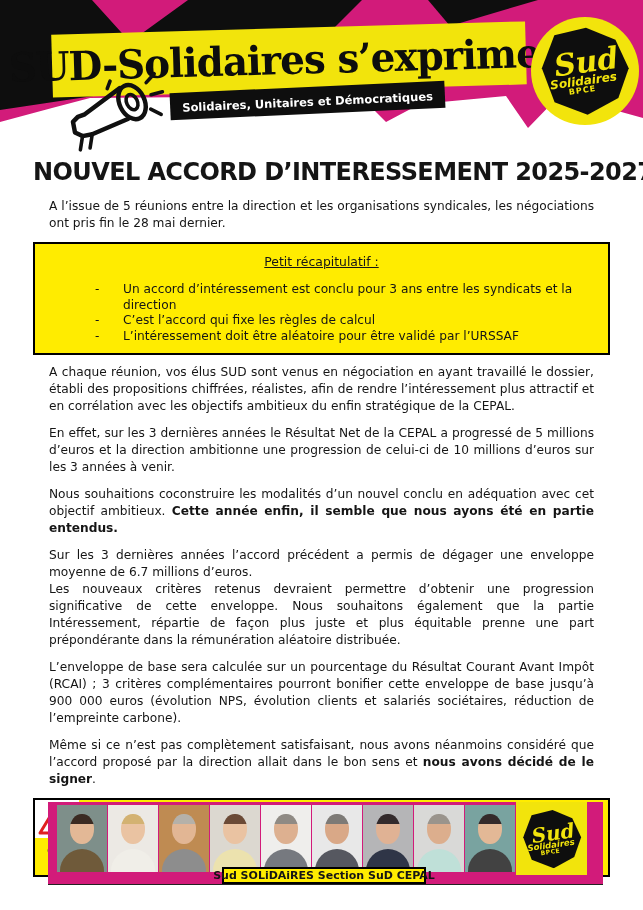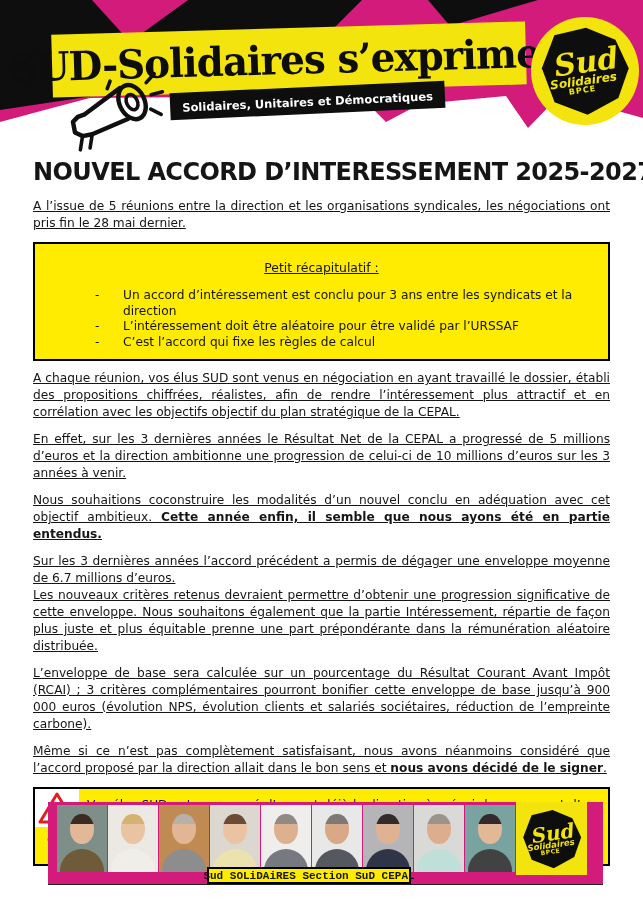--- a/index.html
+++ b/index.html
@@ -31,24 +31,24 @@
     display:flex;flex-direction:column;align-items:center;justify-content:center;gap:0;}
   .blob span{color:var(--yellow,#f2e40c);transform:rotate(-14deg);line-height:1;}
   .blob .l1{font-family:"DejaVu Serif",serif;font-style:italic;font-weight:bold;font-size:30px;}
   .blob .l2{font-weight:bold;font-style:italic;font-size:12px;margin-top:-2px;}
   .blob .l3{font-weight:bold;font-size:8px;letter-spacing:1px;}
   
   .content{position:absolute;left:33px;top:152px;width:577px;font-size:12.2px;
     line-height:17px;text-align:justify;}
   .title{font-size:24px;font-weight:bold;letter-spacing:-0.6px;margin:6px 0 12px;
     line-height:28px;white-space:nowrap;text-align:left;}
-  .content p{margin:0 0 10px;text-decoration:underline;}
+  .content p{margin:0 16px 10px;}
   .content p.tight{margin-bottom:0;}
   .recap-box{border:2px solid #000;background:var(--box_yellow,#ffec00);
-    padding:15px 12px 9px;margin:2px 0 9px;}
+    padding:9px 12px 9px;margin:2px 0 9px;}
   .recap-title{text-align:center;text-decoration:underline;font-size:12.4px;}
   .recap-box ul{list-style:none;margin:12px 0 0 48px;padding:0;}
   .recap-box li{position:relative;padding-left:28px;line-height:15.5px;text-align:left;}
   .recap-box li::before{content:"-";position:absolute;left:0;}
   .warning-box{border:2px solid #000;background:var(--box_yellow,#ffec00);
     padding:8px 12px 9px;margin:4px 0 0;min-height:58px;}
   .warn-icon{float:left;width:44px;height:38px;background:#fff;margin:-8px 8px 0 -12px;
     display:flex;align-items:center;justify-content:center;}
   
   .strip{position:absolute;left:48px;top:802px;width:555px;height:82px;
@@ -68,23 +68,23 @@
   .p6{--bg:#e8e8e8;--hair:#7d7a76;--skin:#d9a887;--shirt:#565860;}
   .p7{--bg:#b5b5b7;--hair:#332a2c;--skin:#e0b294;--shirt:#2f3547;}
   .p8{--bg:#d9d9d7;--hair:#9a948c;--skin:#dcae8d;--shirt:#bfe0d8;}
   .p9{--bg:#79a3a0;--hair:#342a2b;--skin:#e3b896;--shirt:#424242;}
   .strip-logo{position:absolute;left:468px;top:0;width:71px;height:73px;
     background:var(--yellow,#f2e40c);display:flex;align-items:center;justify-content:center;}
   .blob-sm{width:60px;height:60px;}
   .blob-sm .l1{font-size:20px;}
   .blob-sm .l2{font-size:8.5px;}
   .blob-sm .l3{font-size:6px;letter-spacing:.5px;}
-  .strip-label{position:absolute;left:159px;top:65px;width:200px;height:13px;
+  .strip-label{position:absolute;left:174px;top:65px;width:200px;height:13px;
     background:var(--box_yellow,#ffec00);border:2px solid #000;
-    display:flex;align-items:center;justify-content:center;font-family:Liberation Mono, monospace;}
+    display:flex;align-items:center;justify-content:center;}
   .strip-label span{font-size:11px;font-weight:bold;white-space:nowrap;letter-spacing:0;}
 </style>
 </head>
 <body>
 
 <div class="page">
 
   <div class="header">
     <div class="pink-base"></div>
     <div class="black-shape"></div>
@@ -114,26 +114,26 @@
   </div>
 
   <div class="content">
     <h1 class="title">NOUVEL ACCORD D’INTERESSEMENT 2025-2027</h1>
     <p>A l’issue de 5 réunions entre la direction et les organisations syndicales, les négociations ont pris fin le 28 mai dernier.</p>
 
     <div class="recap-box">
       <div class="recap-title">Petit récapitulatif :</div>
       <ul>
         <li>Un accord d’intéressement est conclu pour 3 ans entre les syndicats et la direction</li>
+        <li>C’est l’accord qui fixe les règles de calcul</li>
         <li>L’intéressement doit être aléatoire pour être validé par l’URSSAF</li>
-        <li>C’est l’accord qui fixe les règles de calcul</li>
       </ul>
     </div>
 
-    <p>A chaque réunion, vos élus SUD sont venus en négociation en ayant travaillé le dossier, établi des propositions chiffrées, réalistes, afin de rendre l’intéressement plus attractif et en corrélation avec les objectifs objectif du plan stratégique de la CEPAL.</p>
+    <p>A chaque réunion, vos élus SUD sont venus en négociation en ayant travaillé le dossier, établi des propositions chiffrées, réalistes, afin de rendre l’intéressement plus attractif et en corrélation avec les objectifs ambitieux du enfin stratégique de la CEPAL.</p>
     <p>En effet, sur les 3 dernières années le Résultat Net de la CEPAL a progressé de 5 millions d’euros et la direction ambitionne une progression de celui-ci de 10 millions d’euros sur les 3 années à venir.</p>
     <p><span>Nous souhaitions coconstruire les modalités d’un nouvel conclu en adéquation avec cet objectif ambitieux. </span><b>Cette année enfin, il semble que nous ayons été en partie entendus.</b></p>
     <p class="tight">Sur les 3 dernières années l’accord précédent a permis de dégager une enveloppe moyenne de 6.7 millions d’euros.</p>
     <p>Les nouveaux critères retenus devraient permettre d’obtenir une progression significative de cette enveloppe. Nous souhaitons également que la partie Intéressement, répartie de façon plus juste et plus équitable prenne une part prépondérante dans la rémunération aléatoire distribuée.</p>
     <p>L’enveloppe de base sera calculée sur un pourcentage du Résultat Courant Avant Impôt (RCAI) ; 3 critères complémentaires pourront bonifier cette enveloppe de base jusqu’à 900 000 euros (évolution NPS, évolution clients et salariés sociétaires, réduction de l’empreinte carbone).</p>
     <p><span>Même si ce n’est pas complètement satisfaisant, nous avons néanmoins considéré que l’accord proposé par la direction allait dans le bon sens et </span><b>nous avons décidé de le signer</b><span>.</span></p>
 
     <div class="warning-box">
       <span class="warn-icon">
         <svg width="40" height="34" viewBox="0 0 40 34">

